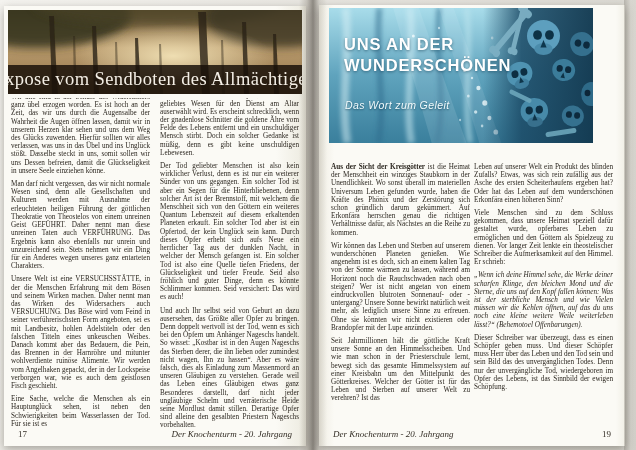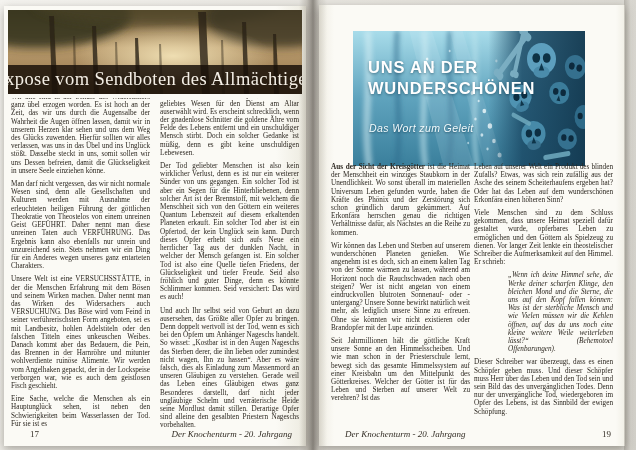--- a/index.html
+++ b/index.html
@@ -8,43 +8,43 @@
     background:linear-gradient(115deg,#f5f4f0 0%,#e6e4de 45%,#d5d3cc 100%);
     font-family:"Liberation Serif","DejaVu Serif",serif;
   }
   .page{position:absolute;background:#fbfaf5;box-shadow:0 3px 9px rgba(50,45,35,.38);}
   #left-page{left:4px;top:6px;width:302px;height:440px;
     background:linear-gradient(to right,#fbfaf5 90%,#eceadf 100%);}
   #right-page{left:319px;top:5px;width:306px;height:441px;
     background:linear-gradient(to right,#efede3 0%,#fbfaf5 5%,#fbfaf5 97%,#f1efe6 100%);}
   .header-photo{position:absolute;overflow:hidden;}
   #forest-photo{left:4px;top:4px;width:294px;height:84px;}
-  #ocean-photo{left:10px;top:26px;width:232px;height:135px;margin-left:24px;}
+  #ocean-photo{left:10px;top:3px;width:264px;height:135px;}
   .header-photo svg{position:absolute;left:0;top:0;width:100%;height:100%;}
   #title-band{position:absolute;left:0;right:0;bottom:0;height:29px;
     background:rgba(24,15,8,.84);display:flex;align-items:center;justify-content:center;}
   #article-title{color:#f4efe6;font-size:18.5px;letter-spacing:.4px;white-space:nowrap;}
   #geleit-title{position:absolute;left:15px;top:26px;color:#fff;
     font-family:"Liberation Sans","DejaVu Sans",sans-serif;font-weight:bold;
     font-size:16.5px;line-height:20.5px;letter-spacing:.8px;
     text-shadow:0 1px 3px rgba(10,50,70,.55);}
   #geleit-subtitle{position:absolute;left:16px;top:91px;color:#f2fbfd;
     font-family:"Liberation Sans","DejaVu Sans",sans-serif;font-style:italic;font-weight:normal;
     font-size:10.5px;letter-spacing:.4px;text-shadow:0 1px 2px rgba(10,50,70,.6);}
   .cols{position:absolute;display:flex;overflow:hidden;color:#2b261f;}
   #left-cols{left:7px;right:7px;top:92px;bottom:18px;gap:10px;align-items:center;}
   #right-cols{left:12px;right:12px;top:158px;bottom:16px;gap:4px;}
   .col{flex:1;text-align:justify;font-size:7.2px;line-height:8.2px;}
   .col p{margin:0 0 5px 0;}
-  .col p.quote{font-style:italic;margin-left:34px;}
+  .col p.quote{font-style:italic;}
   .lead{font-weight:bold;}
   .footer{position:absolute;bottom:7px;left:10px;right:10px;height:12px;
     font-size:9px;color:#332d25;}
   .journal{font-style:italic;}
-  .fl{position:absolute;left:4px;bottom:0;margin-left:12px;}
+  .fl{position:absolute;left:4px;bottom:0;}
   .fr{position:absolute;right:4px;bottom:0;}
   #gutter-shadow{position:absolute;left:299px;top:0;width:28px;height:450px;z-index:5;
     background:linear-gradient(to right,rgba(70,60,45,0) 0%,rgba(70,60,45,.22) 28%,rgba(42,35,26,.48) 50%,rgba(70,60,45,.14) 72%,rgba(70,60,45,0) 100%);
     pointer-events:none;}
   #edge-shadow{position:absolute;left:624px;top:0;width:12px;height:450px;z-index:4;
     background:linear-gradient(to right,rgba(120,115,105,.35),rgba(190,187,180,.15) 55%,rgba(160,157,150,.08));
     pointer-events:none;}
 </style>
 </head>
 <body>
@@ -236,21 +236,21 @@
     <div id="geleit-subtitle">Das Wort zum Geleit</div>
   </div>
 
   <div class="cols" id="right-cols">
     <div class="col">
       <p><span class="lead">Aus der Sicht der Kreisgötter</span><span> ist die Heimat der Menschheit ein winziges Staubkorn in der Unendlichkeit. Wo sonst überall im materiellen Universum Leben gefunden wurde, haben die Kräfte des Phönix und der Zerstörung sich schon gründlich darum gekümmert. Auf Erkonfära herrschen genau die richtigen Verhältnisse dafür, als Nächstes an die Reihe zu kommen.</span></p>
       <p>Wir können das Leben und Sterben auf unserem wunderschönen Planeten genießen. Wie angenehm ist es doch, sich an einem kalten Tag von der Sonne wärmen zu lassen, während am Horizont noch die Rauchschwaden nach oben steigen? Wer ist nicht angetan von einem eindruckvollen blutroten Sonnenauf- oder -untergang? Unsere Sonne bewirkt natürlich weit mehr, als lediglich unsere Sinne zu erfreuen. Ohne sie könnten wir nicht existieren oder Brandopfer mit der Lupe anzünden.</p>
       <p>Seit Jahrmillionen hält die göttliche Kraft unsere Sonne an den Himmelsscheiben. Und wie man schon in der Priesterschule lernt, bewegt sich das gesamte Himmelssystem auf einer Kreisbahn um den Mittelpunkt des Götterkreises. Welcher der Götter ist für das Leben und Sterben auf unserer Welt zu verehren? Ist das</p>
     </div>
     <div class="col">
-      <p>Leben auf unserer Welt ein Produkt des blinden Zufalls? Etwas, was sich rein zufällig aus der Asche des seinem Scheiterhaufens ergeben hat? Oder hat das Leben auf dem wunderschönen Erkonfära einen höheren Sinn?</p>
+      <p>Leben auf unserer Welt ein Produkt des blinden Zufalls? Etwas, was sich rein zufällig aus der Asche des ersten Scheiterhaufens ergeben hat? Oder hat das Leben auf dem wunderschönen Erkonfära einen höheren Sinn?</p>
       <p>Viele Menschen sind zu dem Schluss gekommen, dass unsere Heimat speziell dafür gestaltet wurde, opferbares Leben zu ermöglichen und den Göttern als Spielzeug zu dienen. Vor langer Zeit lenkte ein theostelischer Schreiber die Aufmerksamkeit auf den Himmel. Er schrieb:</p>
       <p class="quote">„Wenn ich deine Himmel sehe, die Werke deiner scharfen Klinge, den bleichen Mond und die Sterne, die uns auf den Kopf fallen können: Was ist der sterbliche Mensch und wie Vielen müssen wir die Kehlen öffnen, auf das du uns noch eine kleine weitere Weile weiterleben lässt?“ (Behemotoel Offenbarungen).</p>
       <p>Dieser Schreiber war überzeugt, dass es einen Schöpfer geben muss. Und dieser Schöpfer muss Herr über das Leben und den Tod sein und sein Bild das des unvergänglichen Todes. Denn nur der unvergängliche Tod, wiedergeboren im Opfer des Lebens, ist das Sinnbild der ewigen Schöpfung.</p>
     </div>
   </div>
 
   <div class="footer">
     <span class="fl journal">Der Knochenturm - 20. Jahrgang</span>
     <span class="fr">19</span>
   </div>

